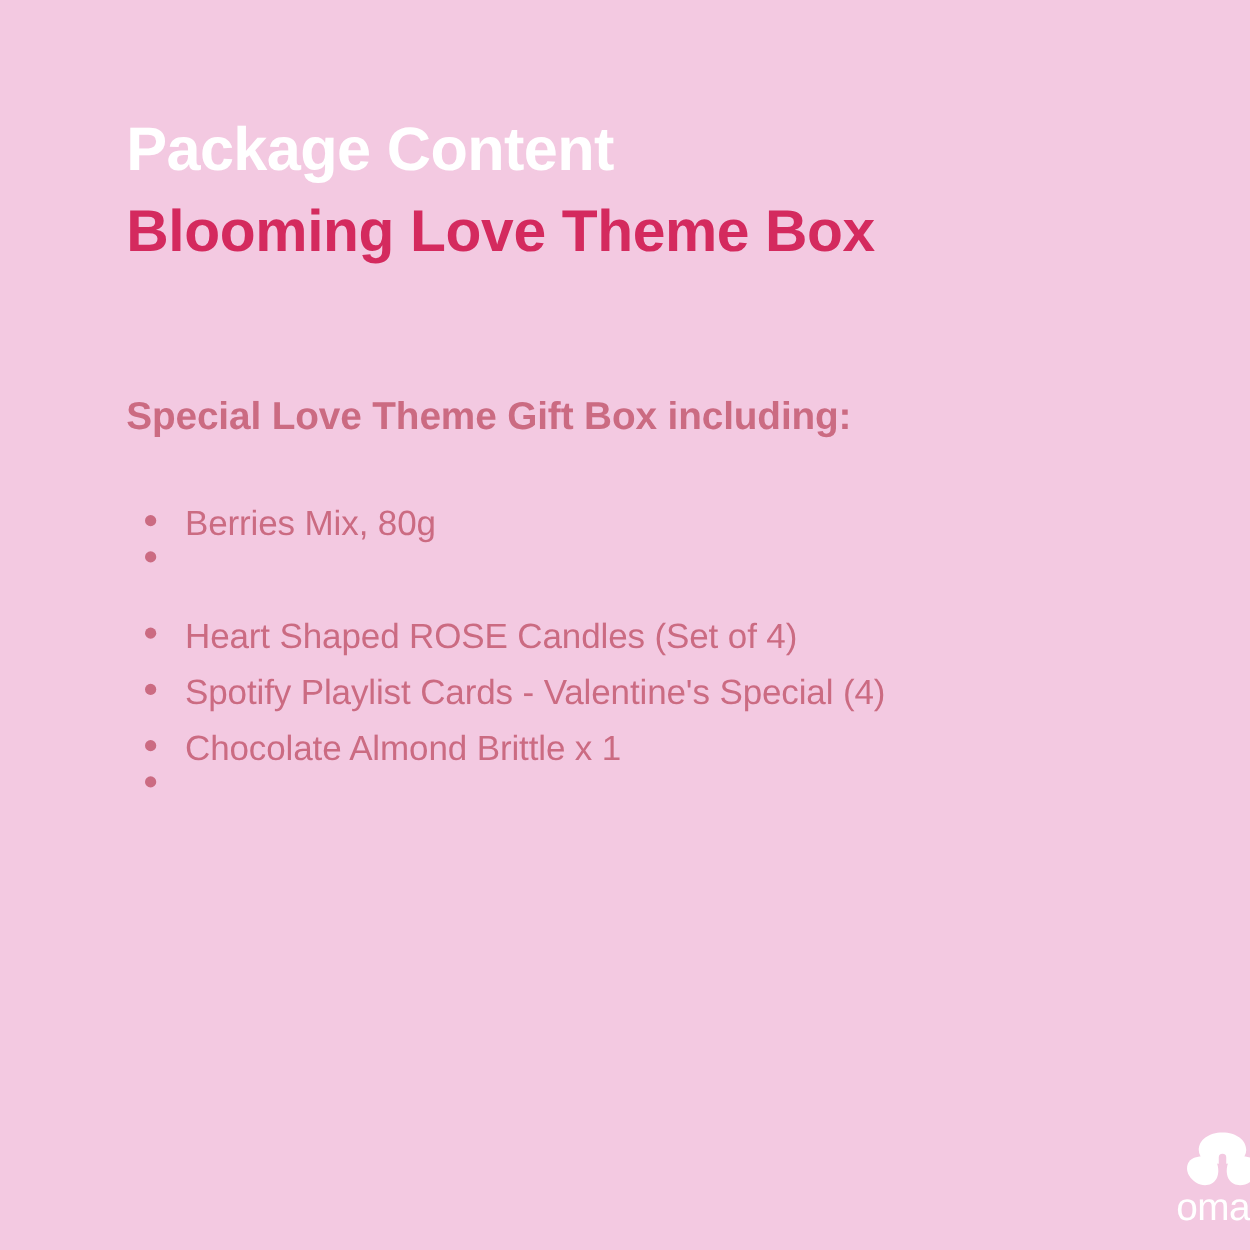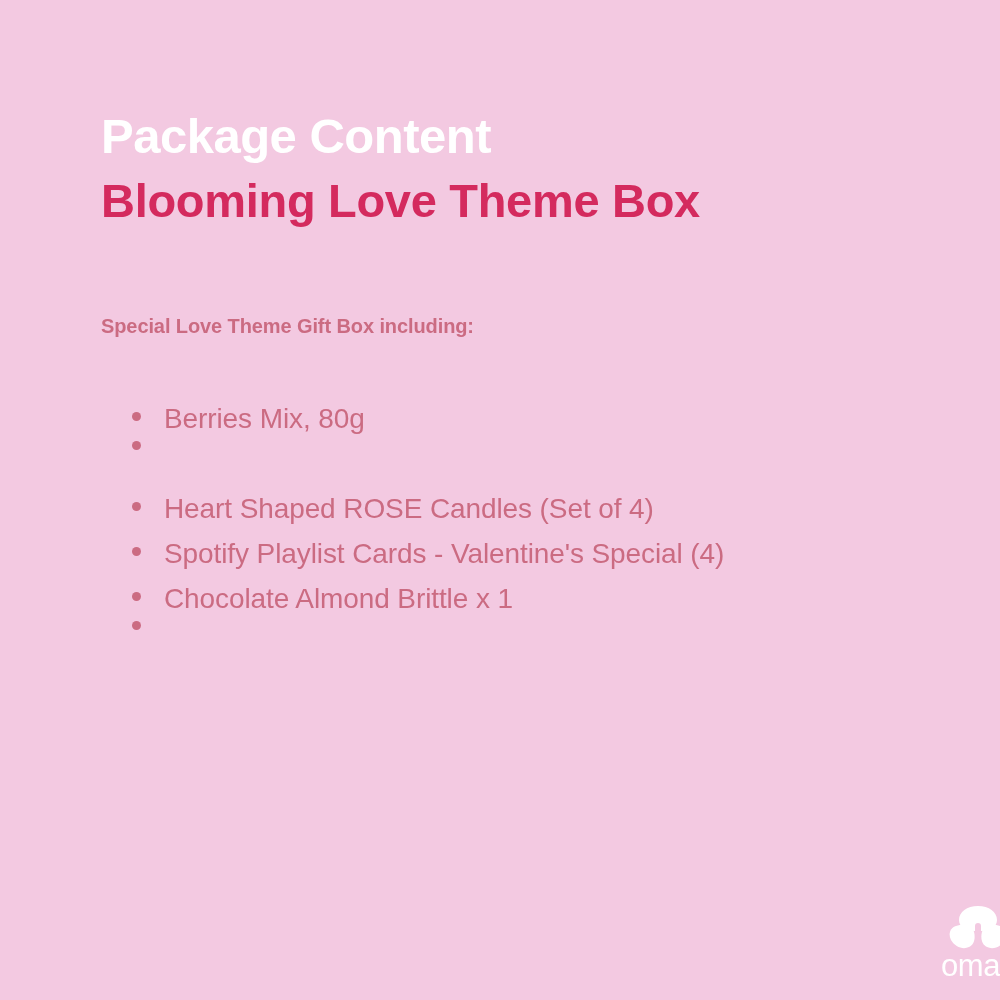--- a/index.html
+++ b/index.html
@@ -18,21 +18,21 @@
   #poster {
     position: absolute;
     inset: 0;
     background: #F3C9E1;
   }
 
   
   .heading-block {
     position: absolute;
     left: 101px;
-    top: 112px;
+    top: 96px;
     width: 800px;
   }
 
   .heading-kicker {
     color: #FFFFFF;
     font-size: 49px;
     font-weight: 700;
     line-height: 1.0;
     letter-spacing: -0.5px;
     margin: 0 0 16px 0;
@@ -48,31 +48,31 @@
     margin: 0;
     white-space: nowrap;
   }
 
   
   .subtitle {
     position: absolute;
     left: 101px;
     top: 315px;
     color: #CB6B82;
-    font-size: 20px;
+    font-size: 31px;
     font-weight: 600;
     letter-spacing: -0.1px;
     margin: 0;
     white-space: nowrap;
   }
 
   
   .content-list {
     position: absolute;
-    left: 132px;
+    left: 116px;
     top: 403px;
     margin: 0;
     padding: 0;
     list-style: none;
   }
 
   .content-item {
     display: flex;
     align-items: baseline;
     height: 45px;

